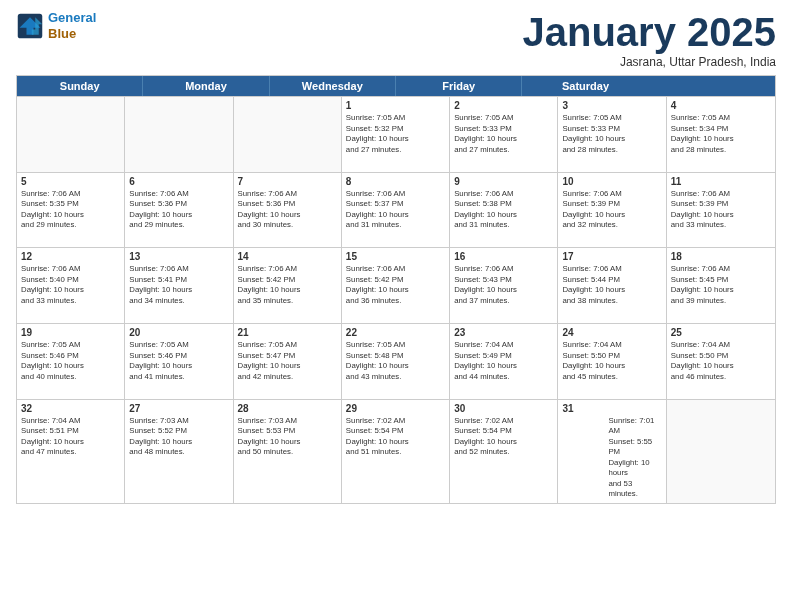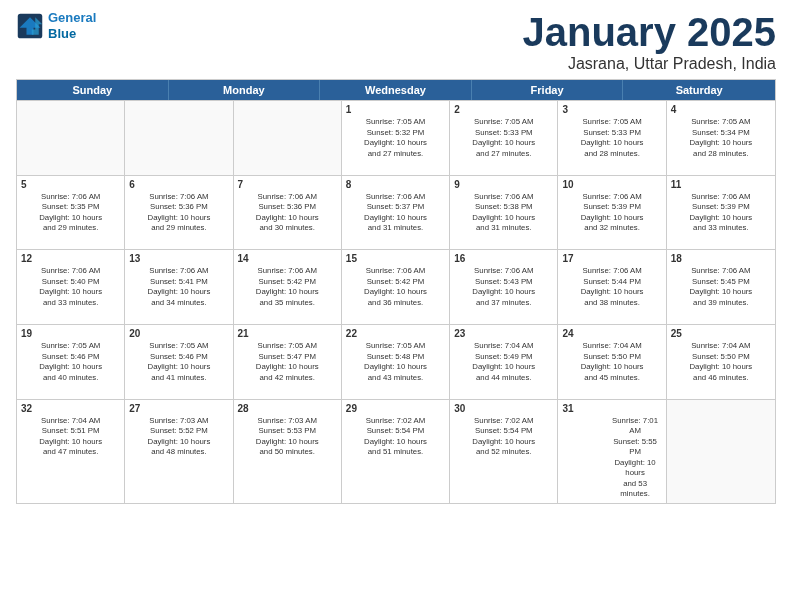--- a/index.html
+++ b/index.html
@@ -43,34 +43,34 @@
     }
     .title-block {
       text-align: right;
     }
     .title-block h1 {
       font-size: 40px;
       font-weight: bold;
       color: #1a3a5c;
     }
     .title-block h2 {
-      font-size: 16px;
+      font-size: 12px;
       font-weight: normal;
       color: #333;
       text-align: right;
     }
     .calendar {
       flex: 1;
       display: flex;
       flex-direction: column;
       border: 1px solid #ccc;
     }
     .cal-header-row {
       display: grid;
-      grid-template-columns: repeat(5, 1fr);
+      grid-template-columns: repeat(6, 1fr);
       background: #2a6099;
     }
     .cal-header-cell {
       color: #fff;
       font-size: 11px;
       font-weight: bold;
       text-align: center;
       padding: 4px 2px;
       border-right: 1px solid #4a80b0;
     }
@@ -102,37 +102,36 @@
       font-size: 10px;
       font-weight: bold;
       color: #333;
       display: block;
       margin-bottom: 2px;
     }
     .cell-text {
       font-size: 7.8px;
       line-height: 1.35;
       color: #333;
-      text-align: center;
     }
   </style>
 </head>
 <body>
 
 <div class="page">
   <div class="header">
     <div class="logo">
       <svg class="logo-icon" viewBox="0 0 32 32">
         <rect x="2" y="2" width="28" height="28" rx="3" fill="#1a3a5c"></rect>
         <polygon points="16,6 28,18 20,18 20,26 12,26 12,18 4,18" fill="#1a7abf"></polygon>
         <polygon points="22,6 30,14 26,14 26,26 18,26 18,20 22,20" fill="#2a9fd6" opacity="0.7"></polygon>
       </svg>
       <div class="logo-text">
         <div><span>General</span></div>
-        <div><span style="color:#0369a1">Blue</span></div>
+        <div><span style="color:#a16207">Blue</span></div>
       </div>
     </div>
     <div class="title-block">
       <h1>January 2025</h1>
       <h2>Jasrana, Uttar Pradesh, India</h2>
     </div>
   </div>
 
   <div class="calendar">
     <div class="cal-header-row" id="cal-header">

